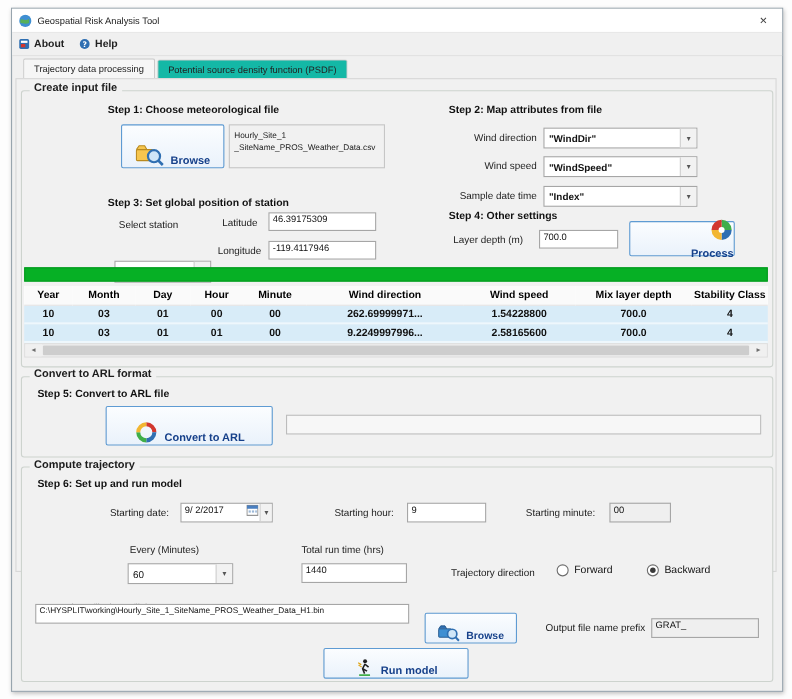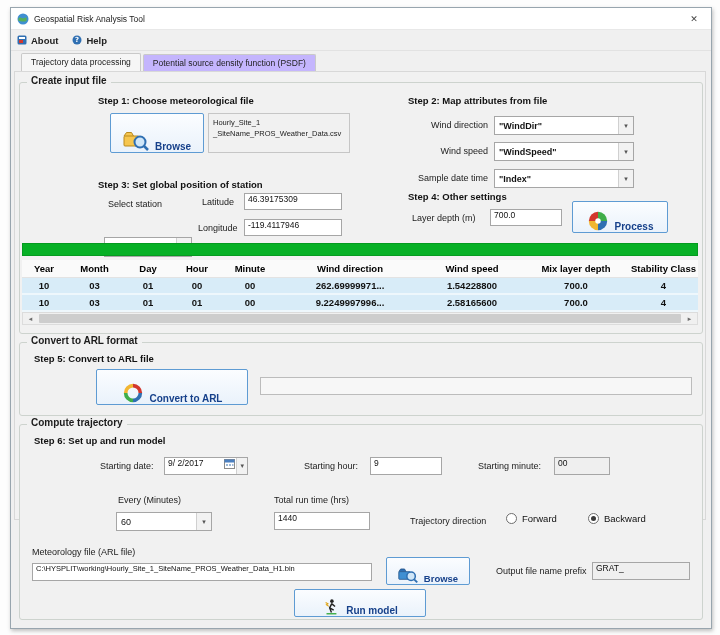--- a/index.html
+++ b/index.html
@@ -8,21 +8,21 @@
   .window{position:absolute;left:10px;top:7px;width:700px;height:620px;background:#f0f0f0;border:1px solid #98a5ae;box-shadow:1px 2px 4px rgba(0,0,0,.25);}
   
   .titlebar{position:absolute;left:0;top:0;right:0;height:22px;background:#ffffff;border-bottom:1px solid #e8e8e8;display:flex;align-items:center;padding-left:6px;box-sizing:border-box;}
   .title-text{font-size:8.5px;color:#222;margin-left:5px;}
   .close-btn{position:absolute;right:0;top:0;width:34px;height:21px;display:flex;align-items:center;justify-content:center;font-size:9px;color:#444;cursor:default;}
   
   .menubar{position:absolute;left:0;top:22px;right:0;height:20px;background:#f0f0f0;border-bottom:1px solid #e2e2e2;display:flex;align-items:center;padding-left:6px;gap:14px;}
   .menu-item{display:flex;align-items:center;gap:4px;font-size:9.5px;font-weight:bold;color:#222;}
   
   .tabstrip{position:absolute;left:10px;top:46px;height:18px;display:flex;gap:2px;}
-  .tab{font-size:8.5px;color:#222;padding:3px 9px 2px;border:1px solid #c9c9c9;border-bottom:none;background:#c4b5fd;border-radius:2px 2px 0 0;}
+  .tab{font-size:8.5px;color:#222;padding:3px 9px 2px;border:1px solid #c9c9c9;border-bottom:none;background:#14b8a6;border-radius:2px 2px 0 0;}
   .tab.active{background:#f6f6f6;position:relative;top:-1px;}
   .page{position:absolute;left:3px;top:63px;width:692px;height:449px;background:#f1f1f1;border:1px solid #d8d8d8;box-sizing:border-box;}
   
   .group{position:absolute;border:1px solid #cdd3ce;border-radius:3px;background:#f1f1f1;}
   .group-title{position:absolute;top:-8px;left:7px;background:#f1f1f1;padding:0 4px;font-size:10px;font-weight:bold;color:#1c1c1c;}
   .step-title{font-size:9.5px;font-weight:bold;color:#111;}
   .lbl{font-size:9px;color:#1c1c1c;white-space:nowrap;}
   
   .win-btn{background:linear-gradient(#fbfdff,#eaf2fb);border:1px solid #5e9bd3;border-radius:2px;color:#16408a;font-weight:bold;font-size:10px;display:flex;align-items:flex-end;justify-content:center;gap:6px;box-sizing:border-box;cursor:default;}
   .textbox{background:#fff;border:1px solid #a6a6a6;font-size:8.5px;color:#111;display:flex;padding:0 3px;box-sizing:border-box;overflow:hidden;white-space:nowrap;}
@@ -152,21 +152,21 @@
           <span>-119.4117946</span>
         </div>
 
         <span class="abs step-title" style="left:388px;top:108px;">Step 4: Other settings</span>
 
         <span class="abs lbl" style="left:392px;top:130px;">Layer depth (m)</span>
         <div class="abs textbox" style="left:470px;top:126px;width:72px;height:17px;">
           <span>700.0</span>
         </div>
 
-        <div class="abs win-btn" style="left:552px;top:118px;width:96px;height:32px;">
+        <div class="abs win-btn" style="left:552px;top:118px;width:96px;height:32px;flex-direction:column;">
           <span style="display:inline-flex;">
             <svg width="22" height="22" viewBox="0 0 24 24">
                 <path d="M12 12 L12 2 A10 10 0 0 1 22 12 Z" fill="#3fae49"></path>
                 <path d="M12 12 L22 12 A10 10 0 0 1 12 22 Z" fill="#2f6fb2"></path>
                 <path d="M12 12 L12 22 A10 10 0 0 1 2 12 Z" fill="#f2b632"></path>
                 <path d="M12 12 L2 12 A10 10 0 0 1 12 2 Z" fill="#d2372e"></path>
                 <circle cx="12" cy="12" r="3" fill="#fff"></circle>
               </svg>
           </span>
           <span>Process</span>
@@ -281,21 +281,21 @@
         <div class="abs radio" style="left:486px;top:88px;">
           <span class="dot"></span>
           <span>Forward</span>
         </div>
         <div class="abs radio checked" style="left:568px;top:88px;">
           <span class="dot"></span>
           <span>Backward</span>
         </div>
 
         <span class="abs lbl" style="left:12px;top:122px;">Meteorology file (ARL file)</span>
-        <div class="abs textbox" style="left:12px;top:138px;width:340px;height:18px;font-size:7.5px;">
+        <div class="abs textbox" style="left:12px;top:124px;width:340px;height:18px;font-size:7.5px;">
           <span>C:\HYSPLIT\working\Hourly_Site_1_SiteName_PROS_Weather_Data_H1.bin</span>
         </div>
 
         <div class="abs win-btn" style="left:366px;top:132px;width:84px;height:28px;font-size:9.5px;">
           <span style="display:inline-flex;">
             <svg width="20" height="17" viewBox="0 0 26 22">
                 <path d="M1 6 l2.5-3.5 h5 l2 3.5" fill="#2f6fb2" stroke="#1d4f85"></path>
                 <rect x="1" y="6" width="15" height="10" rx="1" fill="#3f8fd2" stroke="#1d4f85"></rect>
                 <circle cx="17" cy="12" r="5.5" fill="#cfe6f8" stroke="#2f6fb2" stroke-width="2"></circle>
                 <line x1="21" y1="16" x2="25" y2="20" stroke="#2f6fb2" stroke-width="2.5"></line>

